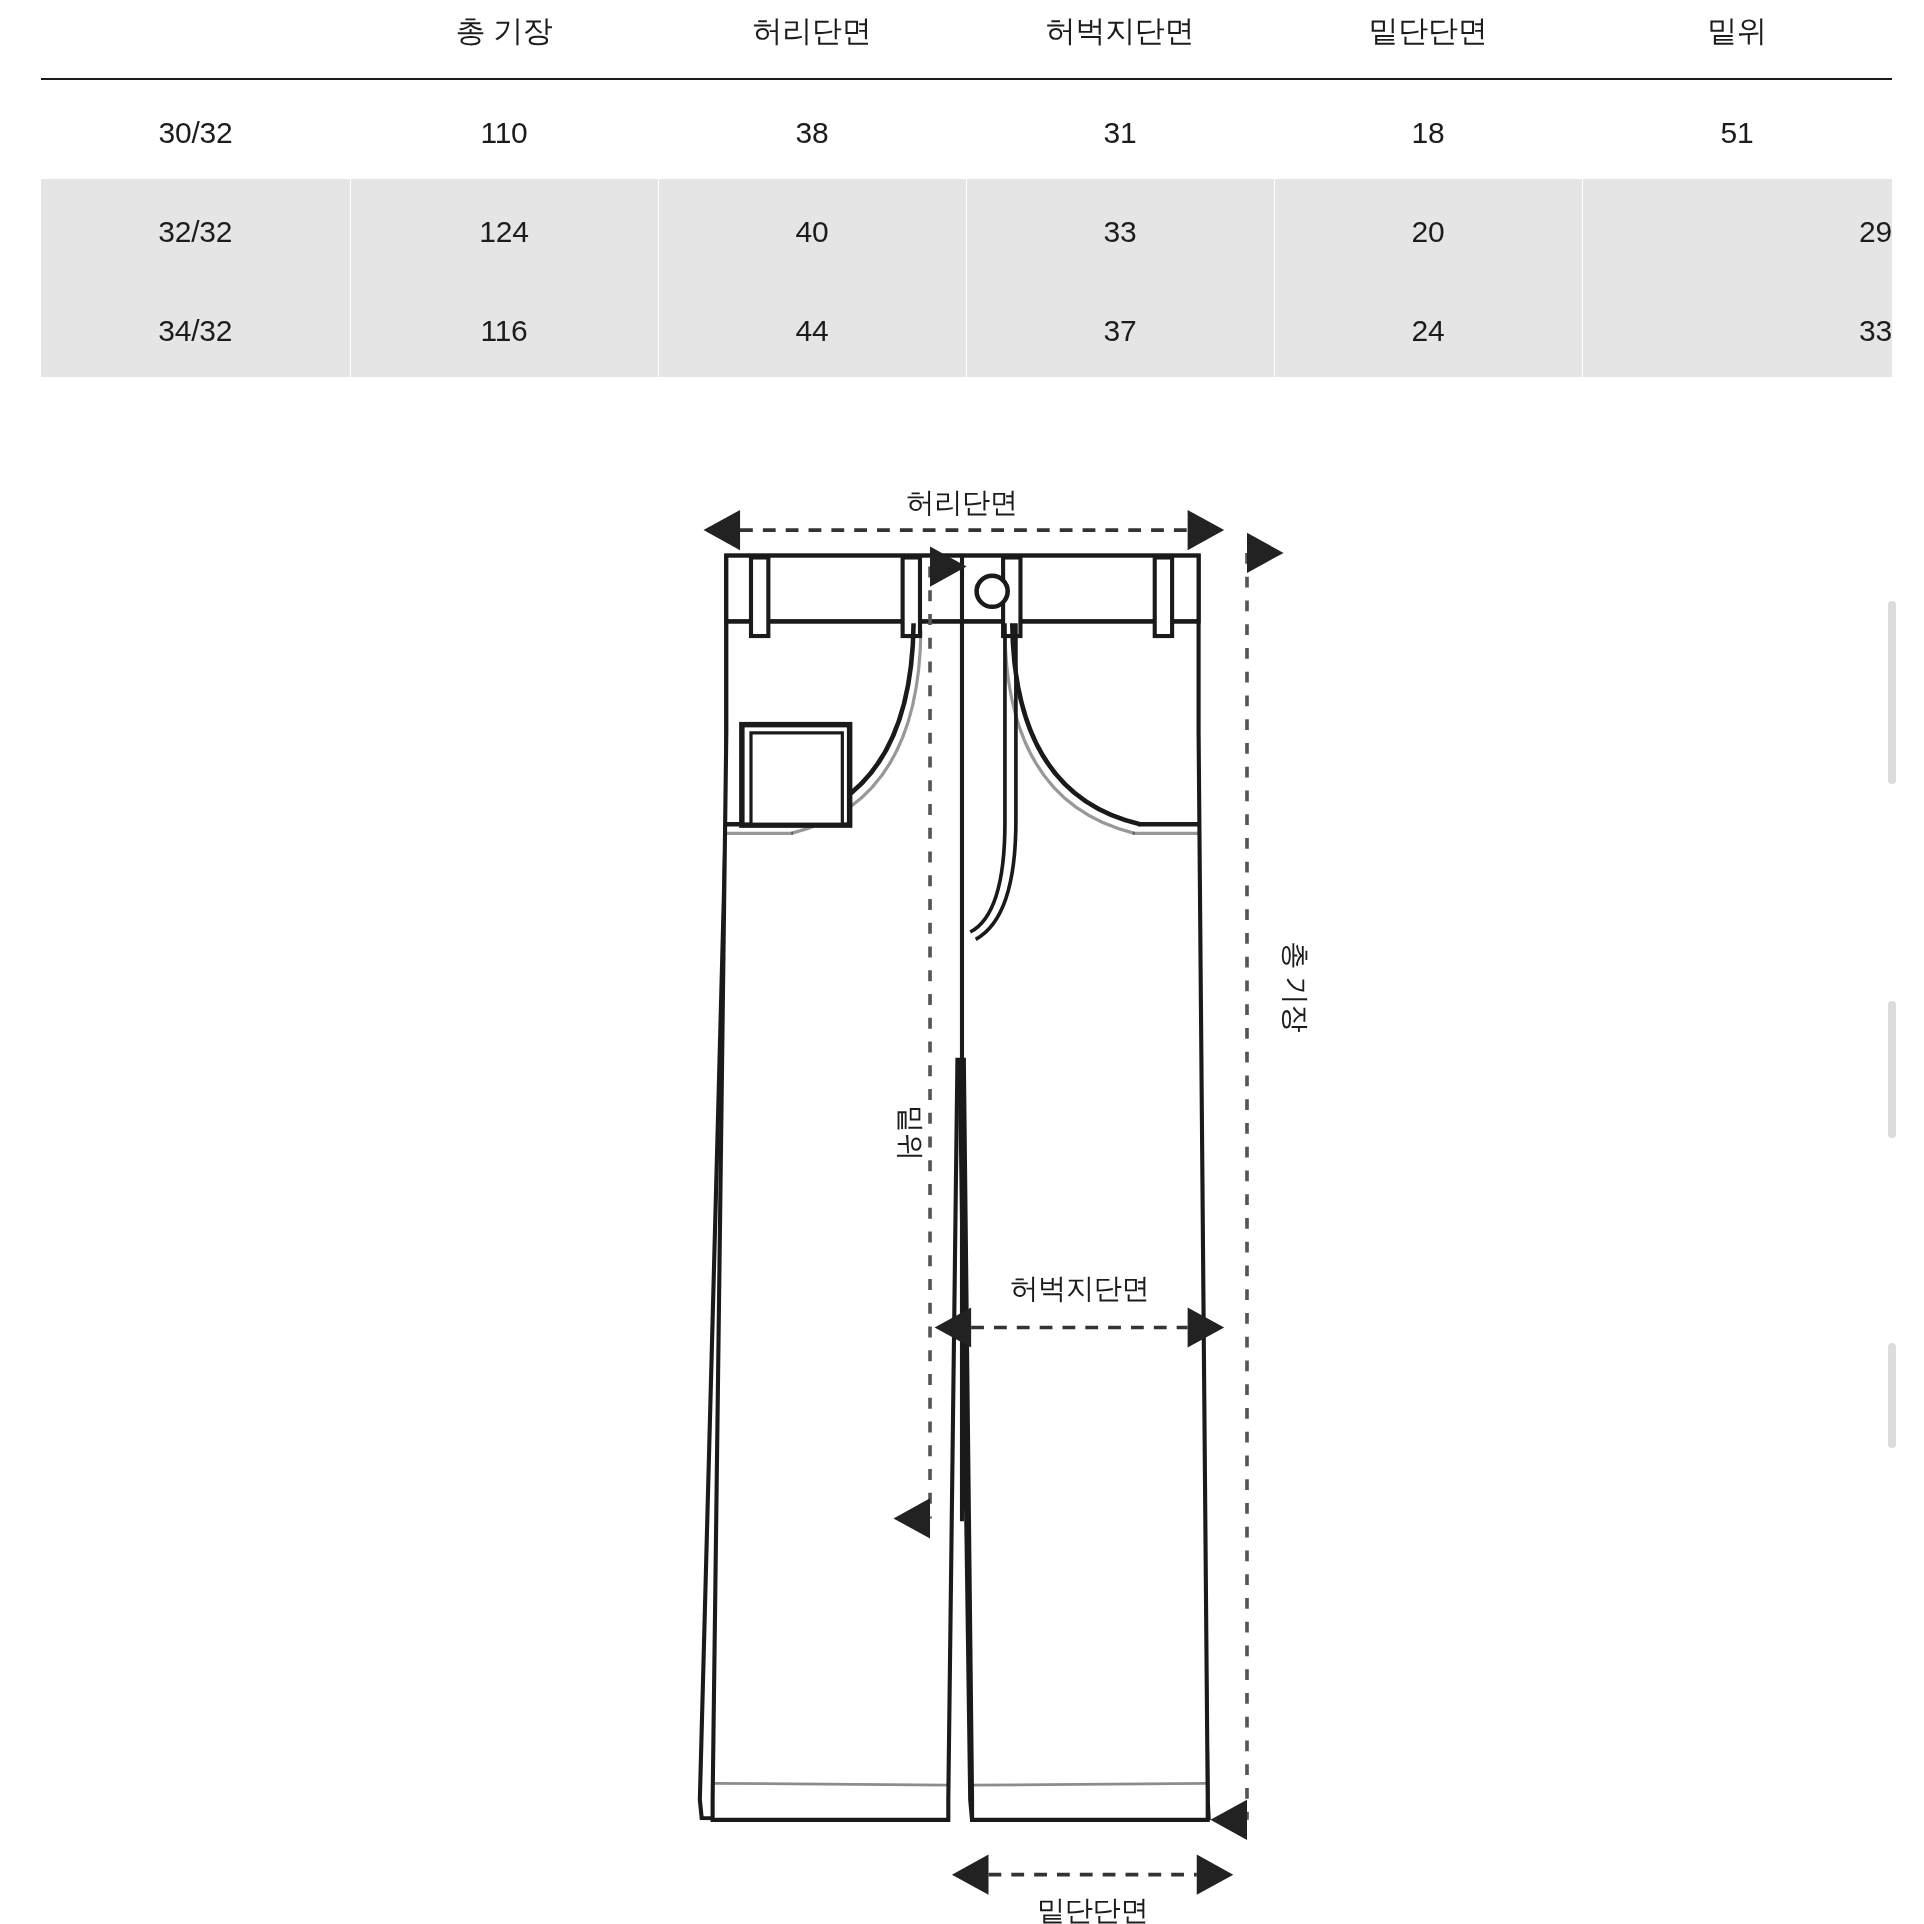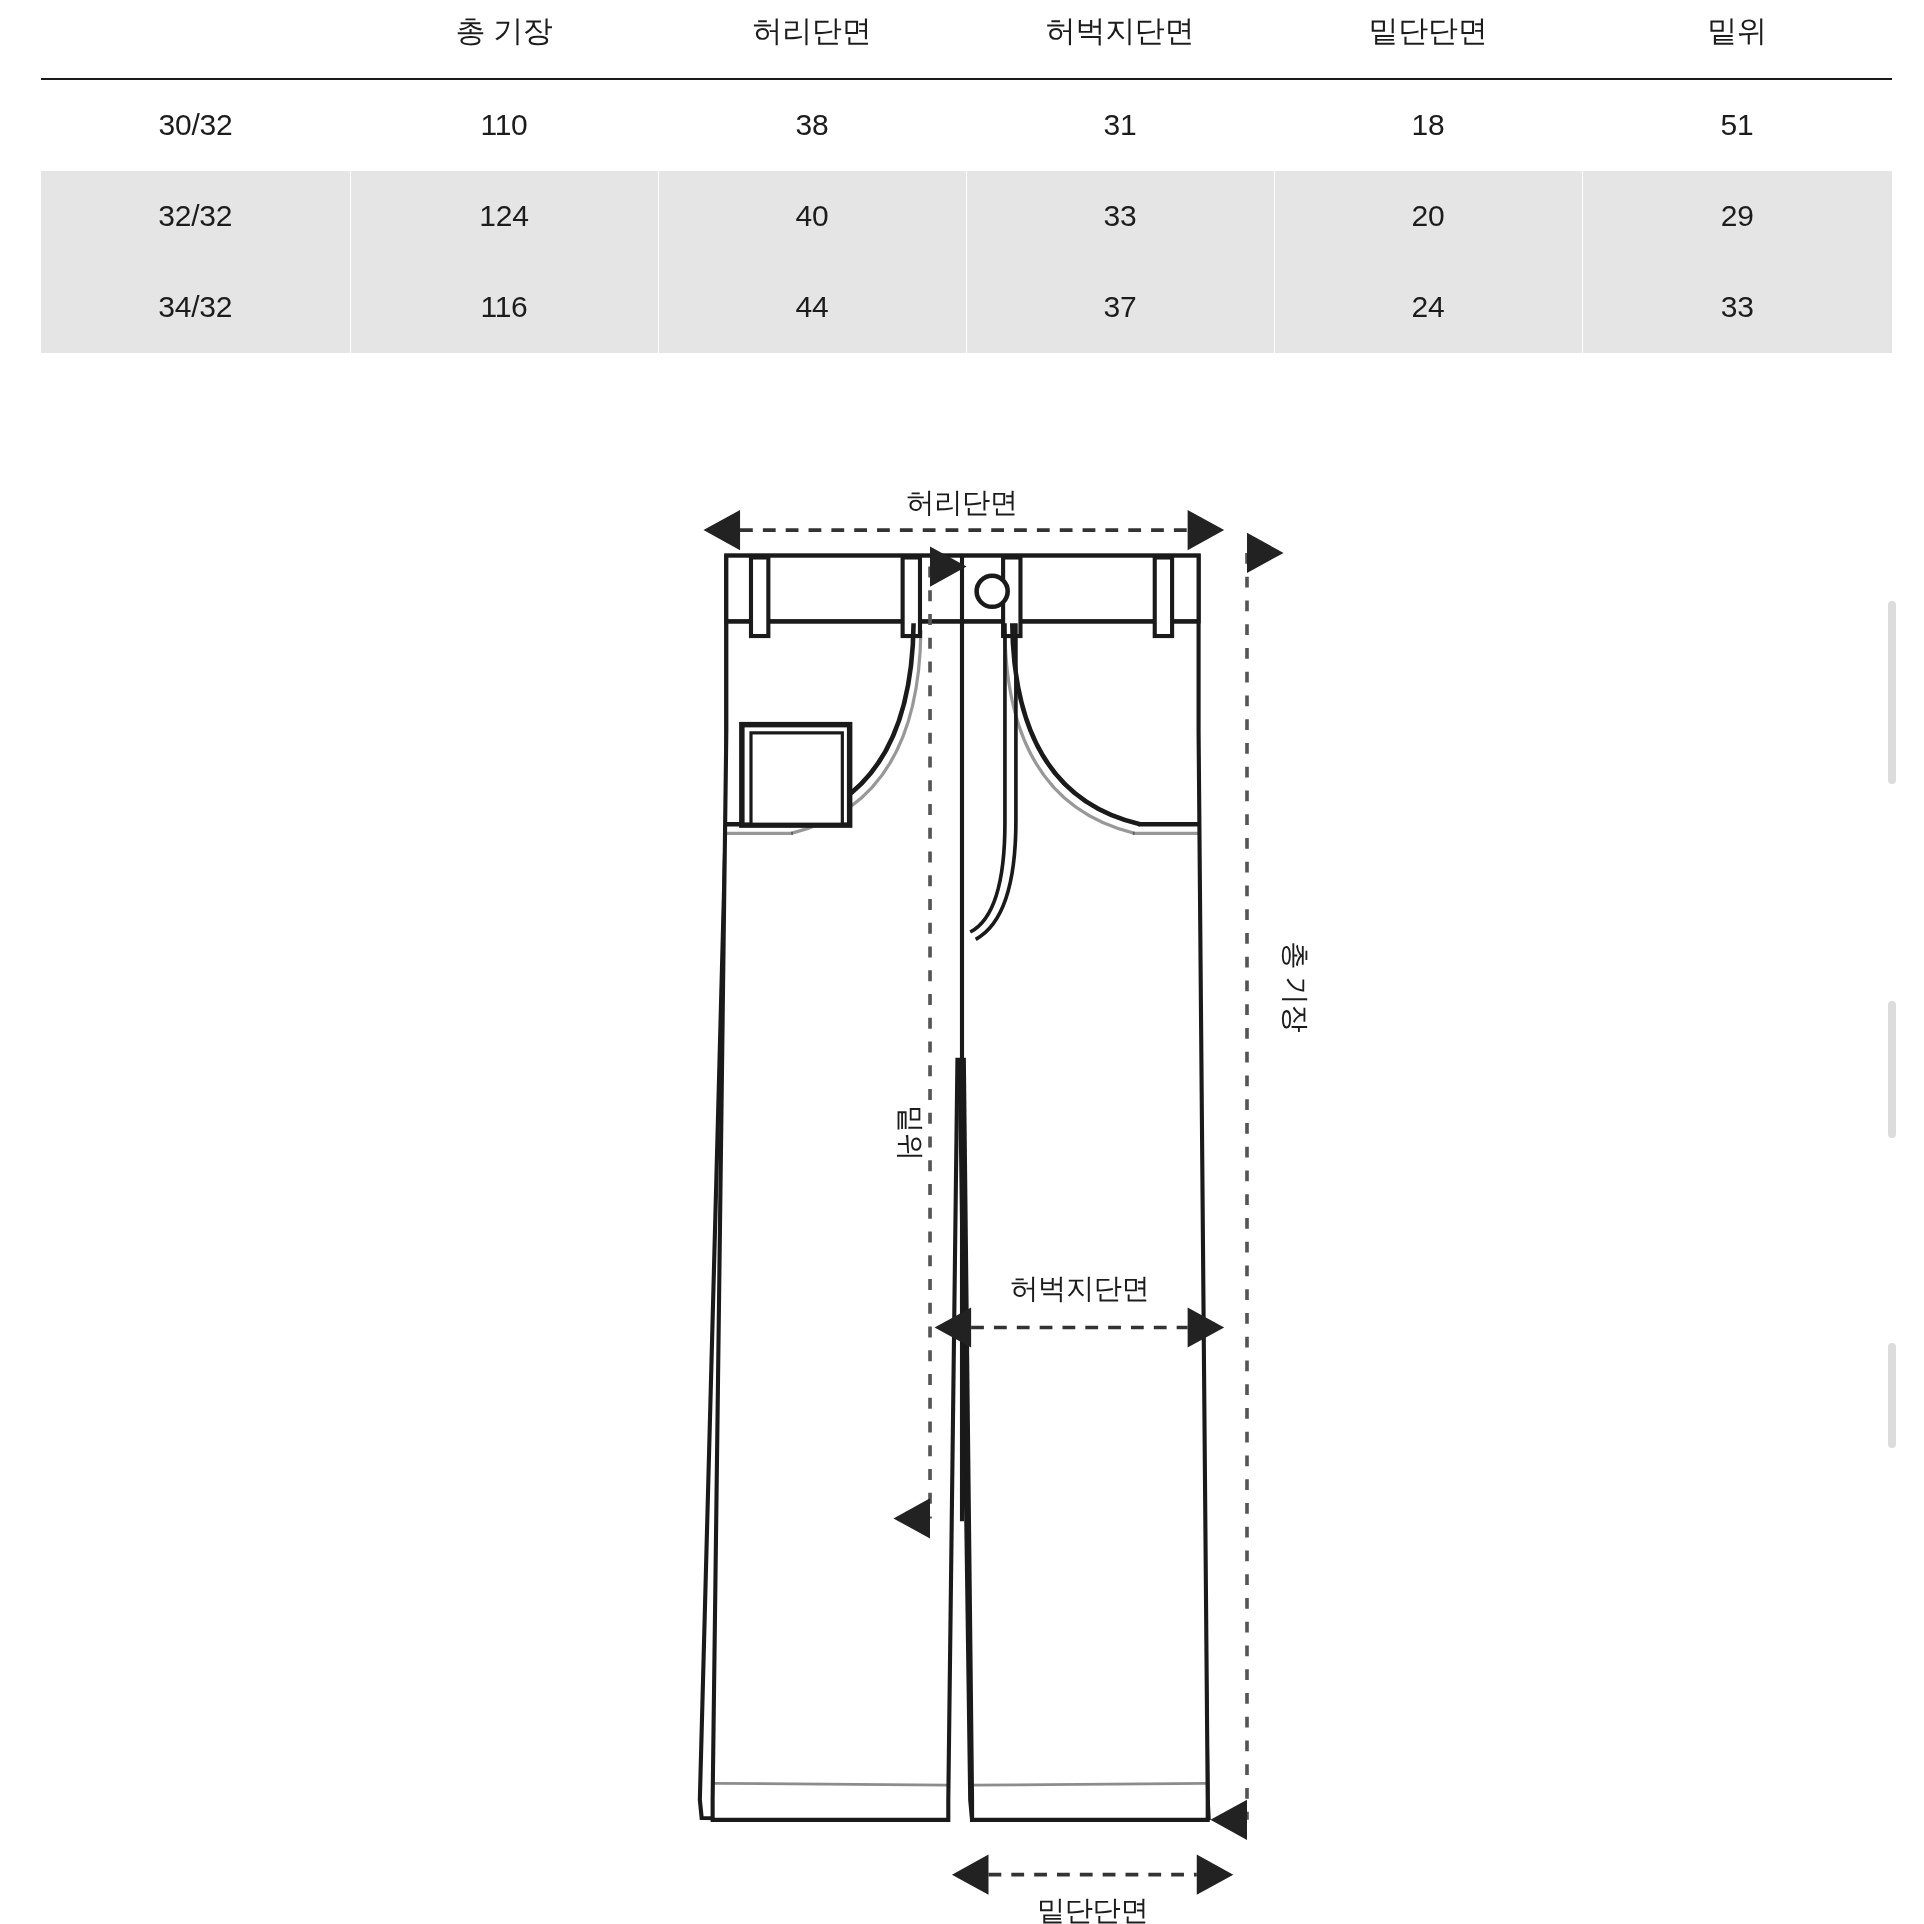--- a/index.html
+++ b/index.html
@@ -42,31 +42,31 @@
     border: none;
   }
   .size-table thead tr {
     border-bottom: 2.7px solid #1a1a1a;
   }
   .size-table thead th.blank { font-size: 0; }
 
   .size-table tbody td {
     font-size: 30px;
     text-align: center;
-    padding: 28px 0 29px 0;
+    padding: 36px 0 29px 0;
     color: #1c1c1c;
     letter-spacing: -0.2px;
     border: none;
     background-clip: padding-box;
   }
   .size-table tbody tr.odd td {
     background: #e5e5e5;
     border-right: 1.8px solid #ffffff;
   }
-  .size-table tbody tr.odd td:last-child { border-right: none; }
+  .size-table tbody tr.odd td:last-child { border-right: none; text-align: right; }
 
   
   .diagram-wrap {
     position: absolute;
     left: 0; top: 457px;
     width: 1924px;
     height: 1467px;
   }
   .diagram-wrap svg { display: block; width: 1924px; height: 1467px; }
 

